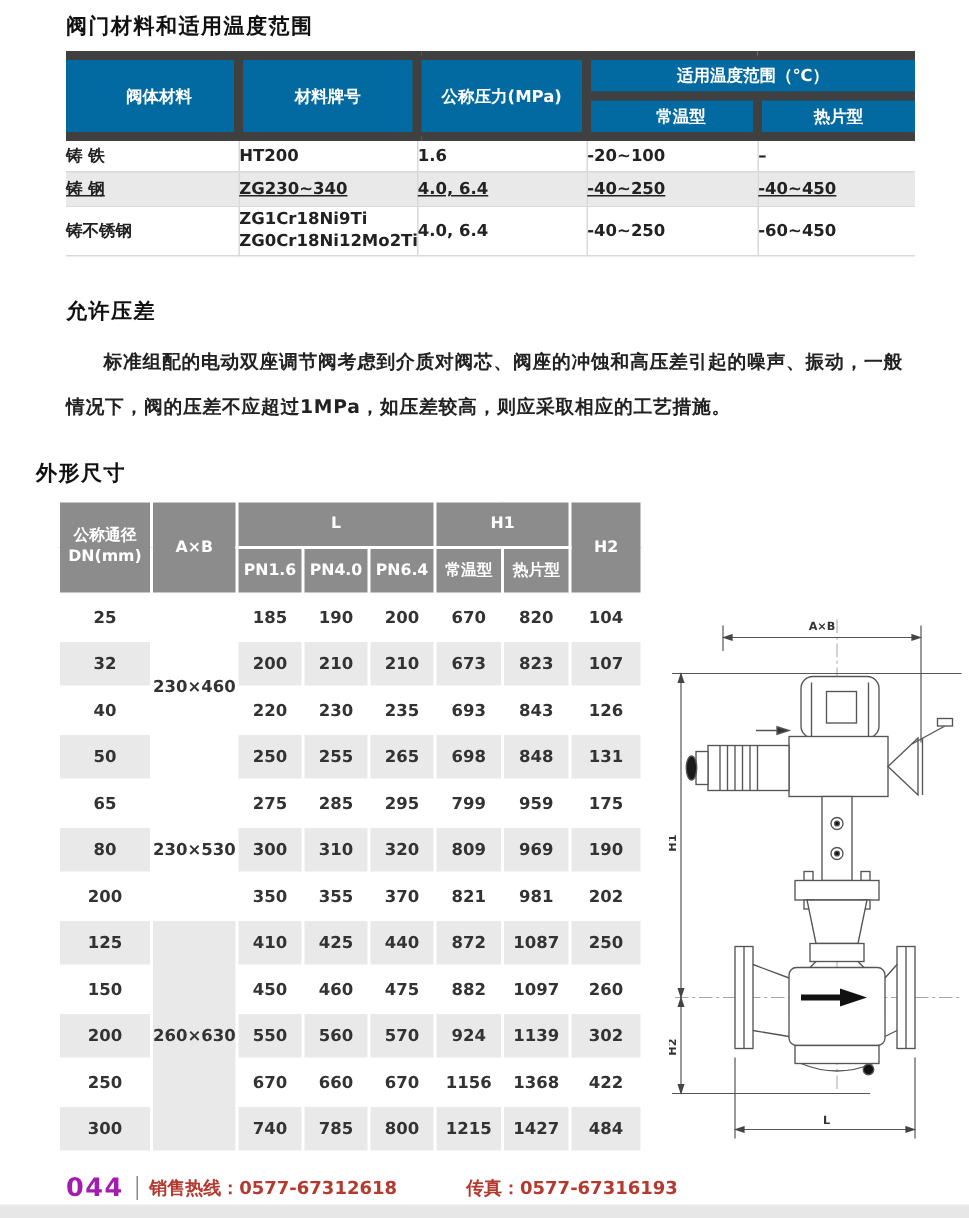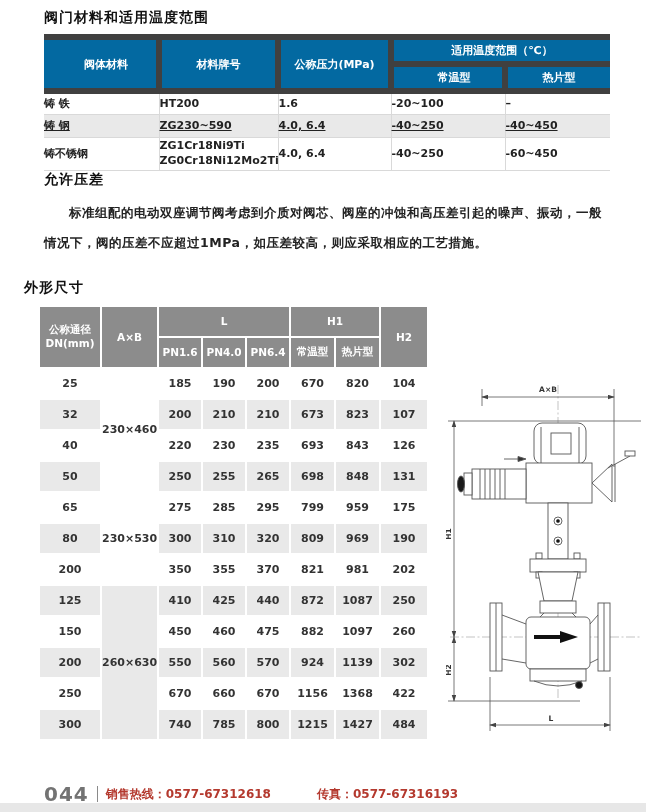--- a/index.html
+++ b/index.html
@@ -9,21 +9,21 @@
     position: relative;
     overflow: hidden;
     font-family: "DejaVu Sans", "Liberation Sans", sans-serif;
     color: #222;
   }
   .sec-title {
     font-size: 14px; font-weight: bold; color: #111;
     margin-left: 44px; letter-spacing: 1px;
   }
   .t1 { padding-top: 9px; }
-  .t2 { margin-top: 0; }
+  .t2 { margin-top: 28px; }
   .t3 { margin-top: 21px; margin-left: 24px; }
 
   
   table { border-collapse: collapse; table-layout: fixed; }
   .mat-table {
     width: 566px; margin: 7px 0 0 44px;
   }
   .mat-table th {
     background: #0369a1; color: #fff;
     border: 6px solid #404040;
@@ -79,21 +79,21 @@
     position: absolute; left: 446px; top: 64px;
     width: 198px; height: 390px;
   }
   .diagram svg { width: 100%; height: 100%; }
 
   
   .footer {
     position: absolute; left: 44px; top: 782px;
     display: flex; align-items: center; gap: 8px;
   }
-  .pageno { font-size: 20px; font-weight: bold; color: #737373; letter-spacing: 1px; }
+  .pageno { font-size: 17px; font-weight: bold; color: #a21caf; letter-spacing: 1px; }
   .f-divider { width: 1px; height: 16px; background: #8a8a8a; }
   .f-red { font-size: 12px; font-weight: bold; }
   .f-gap { width: 30px; }
   .bottom-strip {
     position: absolute; left: 0; top: 803px;
     width: 646px; height: 9px; background: #e7e7e7;
   }
 </style>
 </head>
 <body>
@@ -125,21 +125,21 @@
     <tbody>
       <tr>
         <td>铸  铁</td>
         <td>HT200</td>
         <td>1.6</td>
         <td>-20~100</td>
         <td>–</td>
       </tr>
       <tr>
         <td>铸  钢</td>
-        <td>ZG230~590</td>
+        <td>ZG230~340</td>
         <td>4.0, 6.4</td>
         <td>-40~250</td>
         <td>-40~450</td>
       </tr>
       <tr>
         <td>铸不锈钢</td>
         <td class="pre">ZG1Cr18Ni9Ti
 ZG0Cr18Ni12Mo2Ti</td>
         <td>4.0, 6.4</td>
         <td>-40~250</td>

